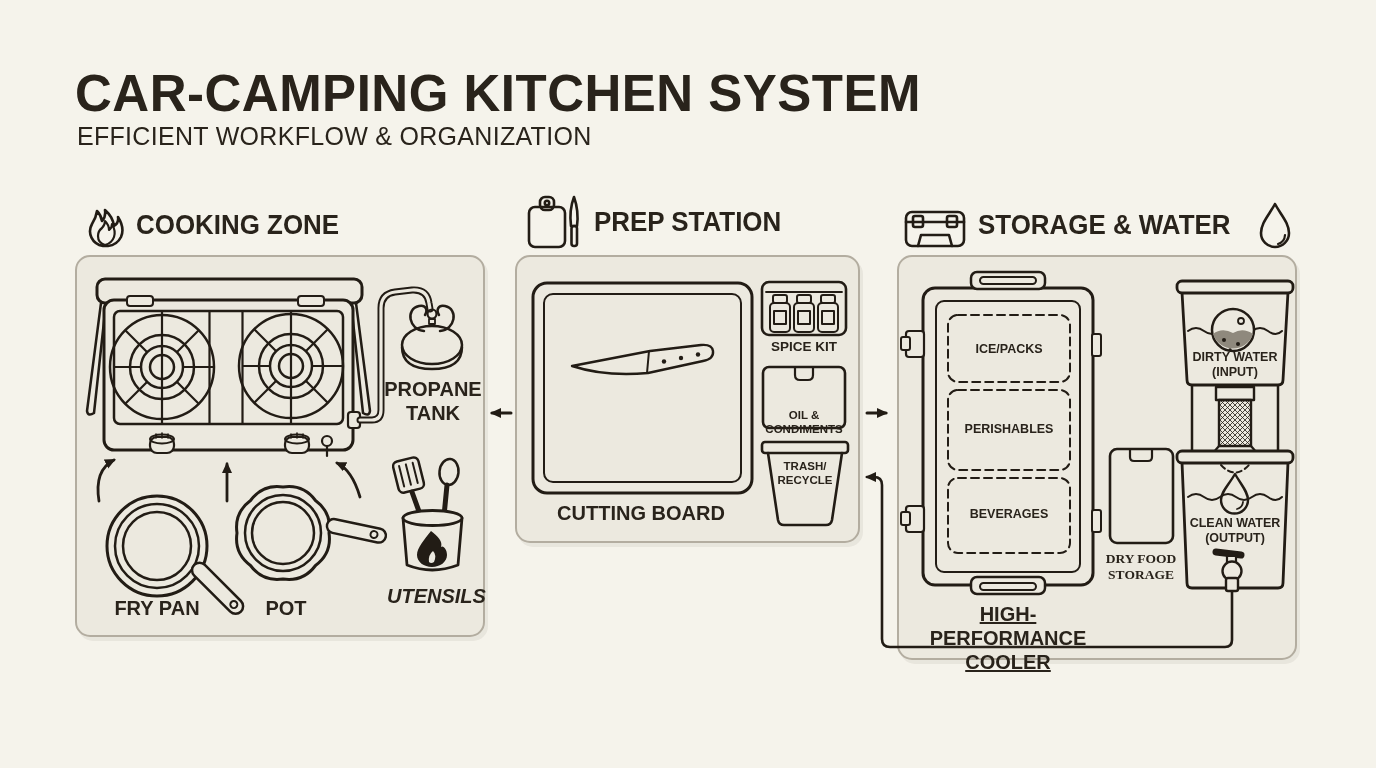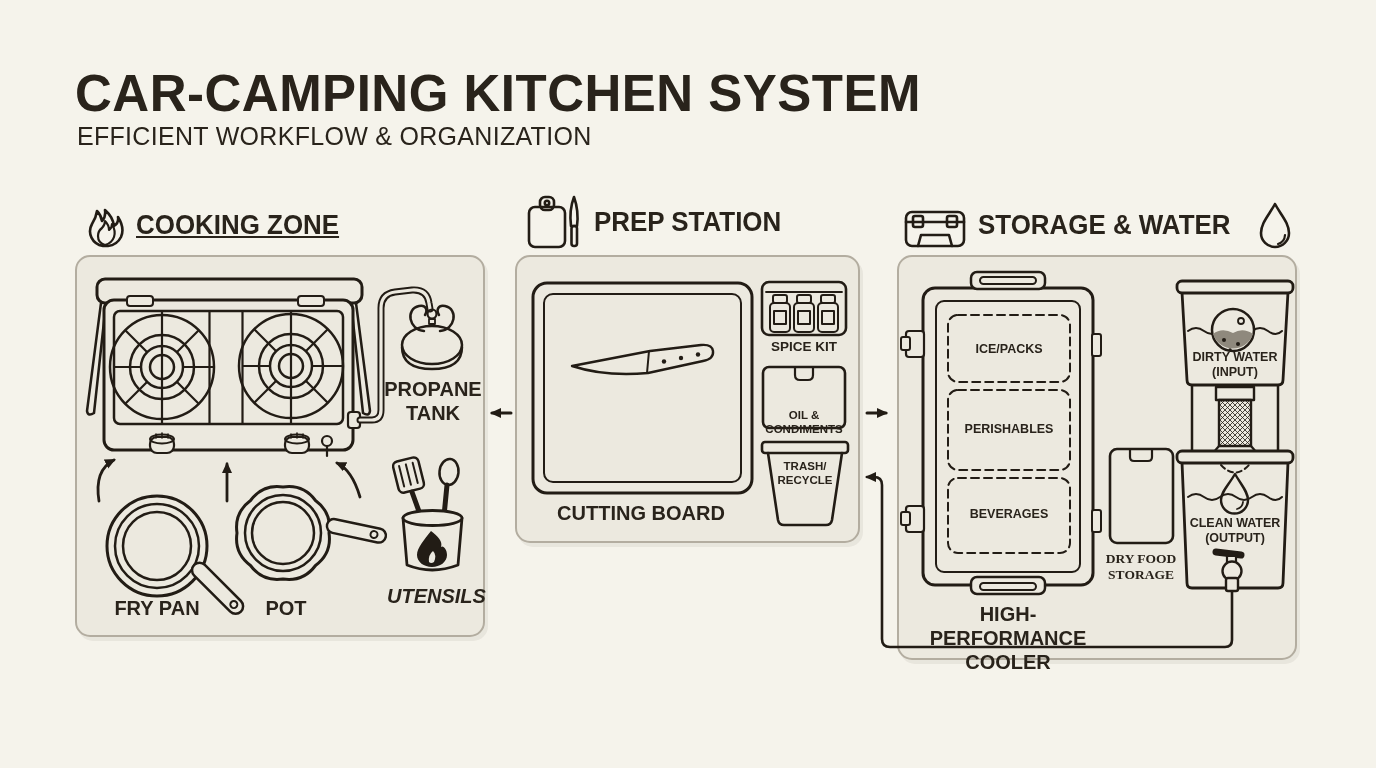--- a/index.html
+++ b/index.html
@@ -25,21 +25,21 @@
   #art{position:absolute;left:0;top:0;pointer-events:none;}
   .lbl{position:absolute;font-weight:700;text-align:center;white-space:pre-line;line-height:1.2;letter-spacing:0;}
   .fs14{font-size:20px;} .fs13{font-size:13.5px;} .fs12{font-size:12.5px;} .fs11{font-size:11.5px;}
 </style>
 </head>
 <body>
 
 <div class="title">CAR-CAMPING KITCHEN SYSTEM</div>
 <div class="subtitle">EFFICIENT WORKFLOW &amp; ORGANIZATION</div>
 
-<div class="zone-header" style="left:84px;top:200px;text-decoration:underline;">
+<div class="zone-header" style="left:84px;top:200px;">
   <svg width="40" height="48" viewBox="0 0 40 48">
     <g fill="none" stroke="#221C15" stroke-width="2.6" stroke-linecap="round" stroke-linejoin="round">
       <path d="M19,45 C8,43 3,32 8,23 Q12,17 13,10 Q17,14 18,20 Q22,16 21,9 Q29,16 30,25 Q35,22 34,16 Q41,27 37,36 Q33,44 24,45 Z"></path>
       <path d="M21,44 Q14,42 14,35 Q14,30 18,27 Q21,24 21,20 Q25,24 25,29 Q28,27 28,23 Q32,30 30,36 Q28,42 21,44" stroke-width="2.2"></path>
     </g>
   </svg>
   <span class="zh-text">COOKING ZONE</span>
 </div>
 
 <div class="zone-header" style="left:526px;top:197px;">
@@ -301,20 +301,20 @@
 <div class="lbl fs14" style="left:556px;top:501px;width:170px;">CUTTING BOARD</div>
 <div class="lbl fs13" style="left:754px;top:339px;width:100px;">SPICE KIT</div>
 <div class="lbl fs11" style="left:762px;top:390px;width:84px;margin-top:19px;">OIL &amp;
 CONDIMENTS</div>
 <div class="lbl fs11" style="left:765px;top:460px;width:80px;">TRASH/
 RECYCLE</div>
 
 <div class="lbl fs12" style="left:948px;top:342px;width:122px;">ICE/PACKS</div>
 <div class="lbl fs12" style="left:948px;top:422px;width:122px;">PERISHABLES</div>
 <div class="lbl fs12" style="left:948px;top:507px;width:122px;">BEVERAGES</div>
-<div class="lbl fs14" style="left:918px;top:602px;width:180px;">HIGH-PERFORMANCE
+<div class="lbl fs14" style="left:918px;top:602px;width:180px;text-decoration:underline;">HIGH-PERFORMANCE
 COOLER</div>
 <div class="lbl fs13" style="left:1101px;top:551px;width:80px;font-family:Liberation Serif, serif;">DRY FOOD
 STORAGE</div>
 <div class="lbl fs12" style="left:1178px;top:350px;width:114px;">DIRTY WATER
 (INPUT)</div>
 <div class="lbl fs12" style="left:1178px;top:516px;width:114px;">CLEAN WATER
 (OUTPUT)</div>
 
 </body></html>

